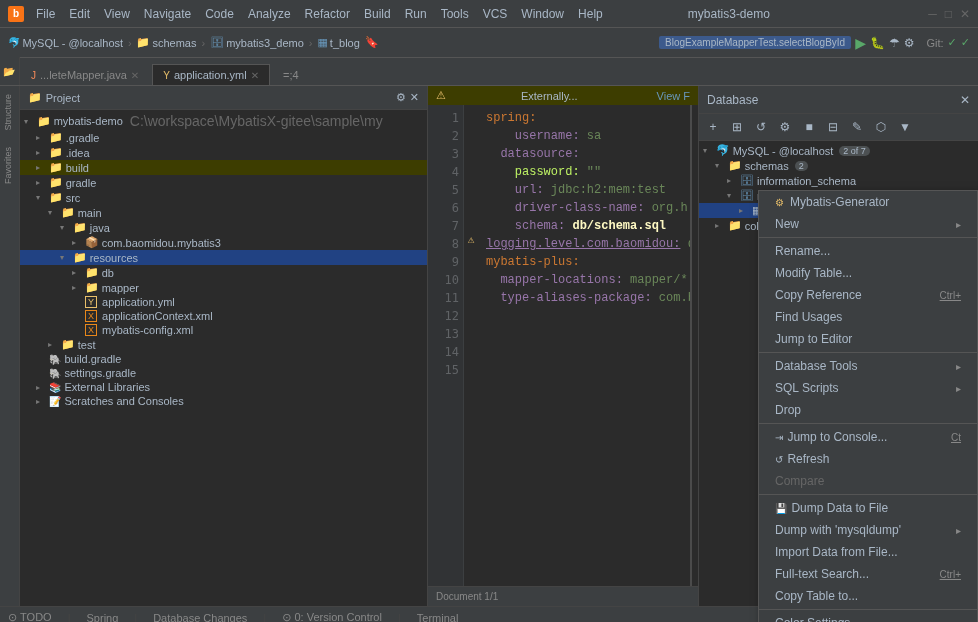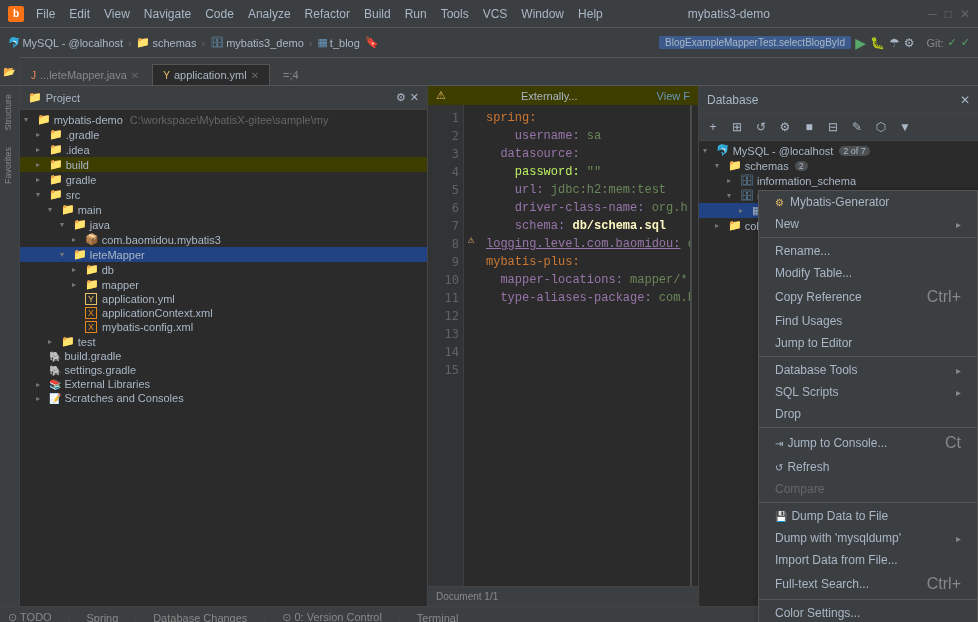--- a/index.html
+++ b/index.html
@@ -56,21 +56,21 @@
     .db-content { flex: 1; overflow-y: auto; font-size: 11px; padding: 2px 0; }
     .db-item { display: flex; align-items: center; gap: 3px; padding: 1px 4px; cursor: pointer; }
     .db-item.selected { background: #214283; }
     .db-badge { background: #4c5052; color: #a9b7c6; border-radius: 8px; padding: 0 4px; font-size: 9px; margin-left: 3px; }
 
     
     .context-menu { position: absolute; background: #3c3f41; border: 1px solid #555; box-shadow: 3px 3px 8px rgba(0,0,0,0.5); z-index: 1000; width: 220px; top: 190px; right: 0px; font-size: 12px; }
     .context-menu-item { padding: 4px 16px; cursor: pointer; display: flex; align-items: center; justify-content: space-between; color: #a9b7c6; }
     .context-menu-item.disabled { color: #666; cursor: default; }
     .context-menu-separator { height: 1px; background: #555; margin: 2px 0; }
-    .shortcut { color: #888; font-size: 16px; }
+    .shortcut { color: #888; font-size: 10px; text-decoration: underline; }
     .submenu-arrow { color: #888; font-size: 10px; }
 
     
     .status-bar { height: 22px; background: #3c3f41; border-top: 1px solid #444; display: flex; align-items: center; padding: 0 8px; font-size: 11px; color: #888; gap: 16px; }
 
     
     .side-tabs { width: 20px; background: #3c3f41; border-right: 1px solid #444; display: flex; flex-direction: column; }
     .side-tab { width: 20px; writing-mode: vertical-rl; text-orientation: mixed; transform: rotate(180deg); padding: 8px 2px; font-size: 10px; color: #888; cursor: pointer; }
 
     
@@ -169,21 +169,21 @@
         <span style="cursor:pointer;color:#a9b7c6;">⚙</span>
         <span style="cursor:pointer;color:#a9b7c6;">✕</span>
       </div>
     </div>
     <div class="sidebar-content">
 
       <div class="tree-item">
         <span class="tree-arrow open"></span>
         <span style="color:#e8bf6a;font-size:11px;">📁</span>
         <span>mybatis-demo</span>
-        <span style="color:#666;font-size:11px;margin-left:4px;">C:\workspace\MybatisX-gitee\sample\my</span>
+        <span style="color:#666;font-size:14px;margin-left:4px;">C:\workspace\MybatisX-gitee\sample\my</span>
       </div>
 
       <div class="tree-item tree-indent-1">
         <span class="tree-arrow closed"></span>
         <span style="color:#e8bf6a;">📁</span>
         <span>.gradle</span>
       </div>
 
       <div class="tree-item tree-indent-1">
         <span class="tree-arrow closed"></span>
@@ -223,21 +223,21 @@
 
       <div class="tree-item tree-indent-4">
         <span class="tree-arrow closed"></span>
         <span style="color:#6897bb;">📦</span>
         <span>com.baomidou.mybatis3</span>
       </div>
 
       <div class="tree-item tree-indent-3 selected">
         <span class="tree-arrow open"></span>
         <span style="color:#e8bf6a;">📁</span>
-        <span>leteMapper</span>
+        <span>resources</span>
       </div>
 
       <div class="tree-item tree-indent-4">
         <span class="tree-arrow closed"></span>
         <span style="color:#e8bf6a;">📁</span>
         <span>db</span>
       </div>
 
       <div class="tree-item tree-indent-4">
         <span class="tree-arrow closed"></span>
@@ -491,20 +491,23 @@
     <span>Dump with 'mysqldump'</span>
     <span class="submenu-arrow">▸</span>
   </div>
   <div class="context-menu-item">
     <span>Import Data from File...</span>
   </div>
   <div class="context-menu-item">
     <span>Full-text Search...</span>
     <span class="shortcut">Ctrl+</span>
   </div>
+  <div class="context-menu-item">
+    <span>Copy Table to...</span>
+  </div>
   <div class="context-menu-separator"></div>
   <div class="context-menu-item">
     <span>Color Settings...</span>
   </div>
 </div>
 
 <div class="status-bar">
   <span style="cursor:pointer;">⊙ TODO</span>
   <span style="color:#444;">|</span>
   <span style="cursor:pointer;">Spring</span>

